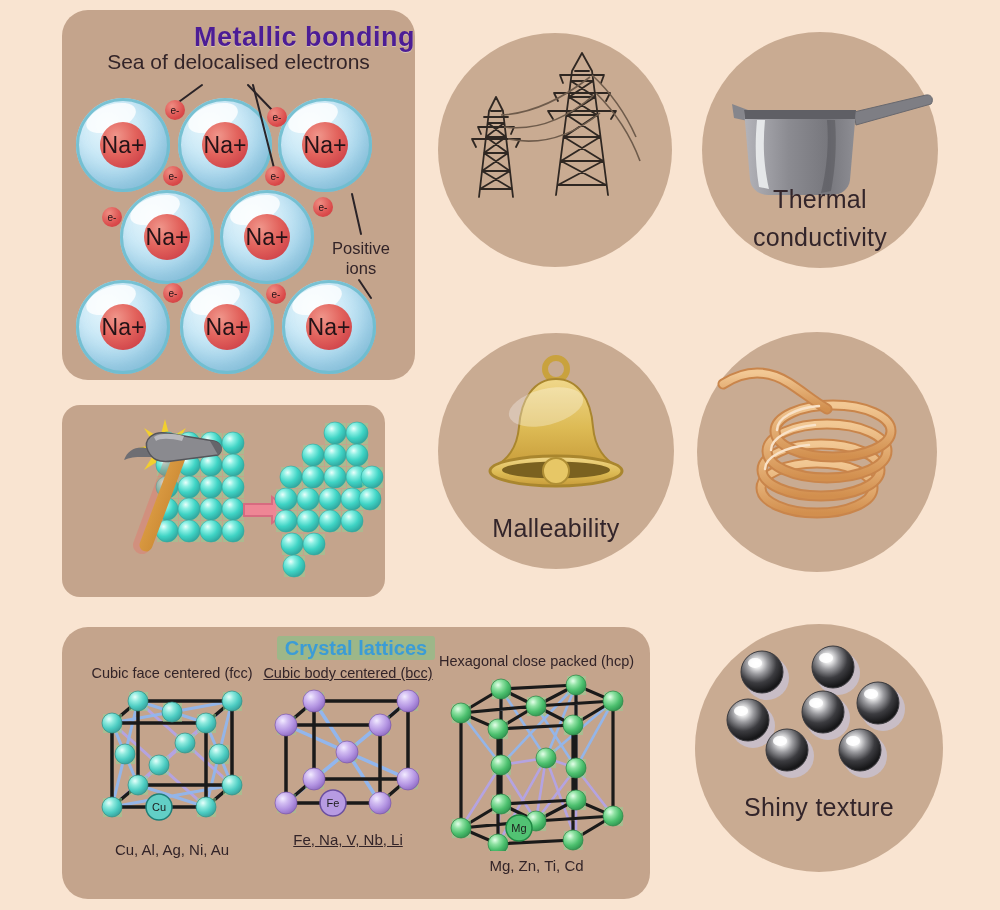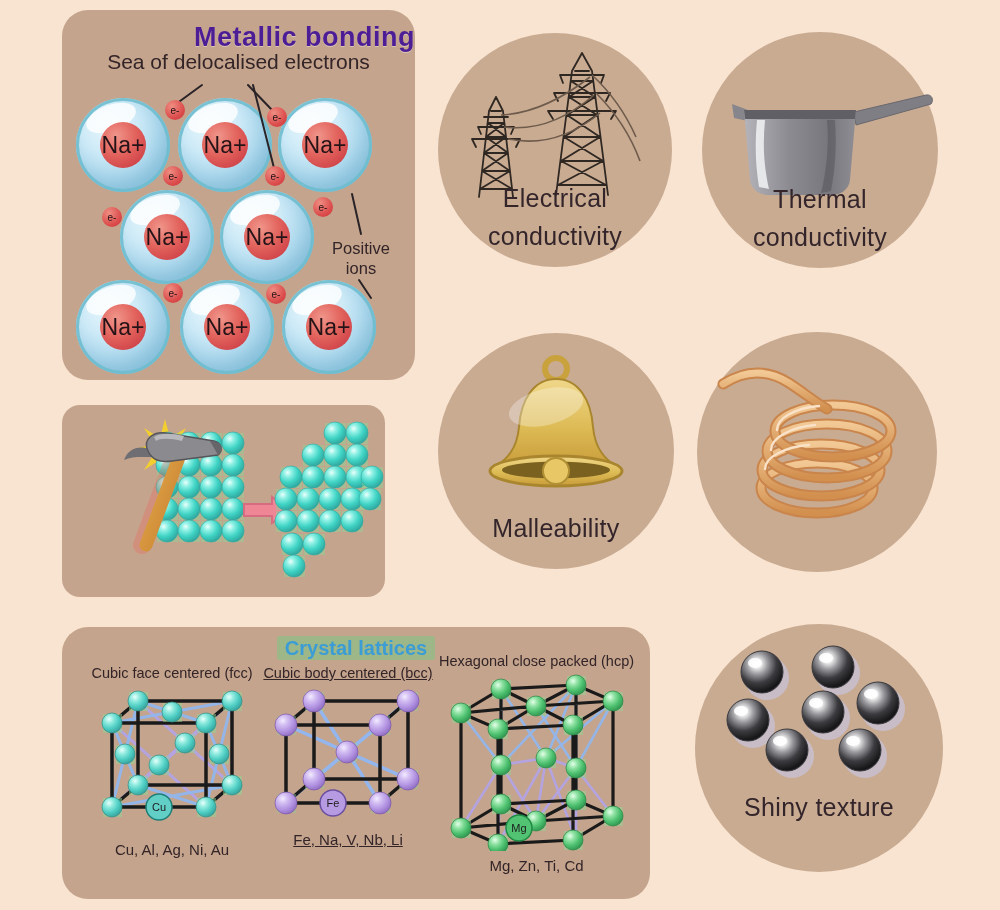--- a/index.html
+++ b/index.html
@@ -233,21 +233,20 @@
                  M44,78 L60,78 M42,92 L62,92 M40,108 L64,108 M38,126 L66,126 M36,144 L68,144
                  M44,78 L62,92 M60,78 L42,92 M42,92 L64,108 M62,92 L40,108 M40,108 L66,126 M64,108 L38,126
                  M38,126 L68,144 M66,126 L36,144
                  M40,72 L64,72 M34,82 L70,82 M28,94 L76,94 M28,94 L32,102 M76,94 L72,102 M34,82 L37,89 M70,82 L67,89"></path>
       </g>
       <g fill="none" stroke="#6e5b4b" stroke-width="1.6">
         <path d="M146,32 Q100,68 57,70 M150,50 Q106,88 60,82 M156,68 Q112,104 64,94
                  M148,30 Q176,56 192,92 M152,48 Q182,78 196,116"></path>
       </g>
     </svg>
-    <div class="prop-label" style="bottom:12px">Electrical conductivity</div>
   </div>
 
   <div class="prop-circle" id="circ-thermal">
     <svg width="240" height="150" style="position:absolute;left:2px;top:28px">
       <defs>
         <linearGradient id="panG" x1="0" y1="0" x2="1" y2="0">
           <stop offset="0%" stop-color="#b4b4ba"></stop>
             <stop offset="40%" stop-color="#8b8b91"></stop>
           <stop offset="75%" stop-color="#77777d"></stop>
             <stop offset="100%" stop-color="#8e8e94"></stop>

